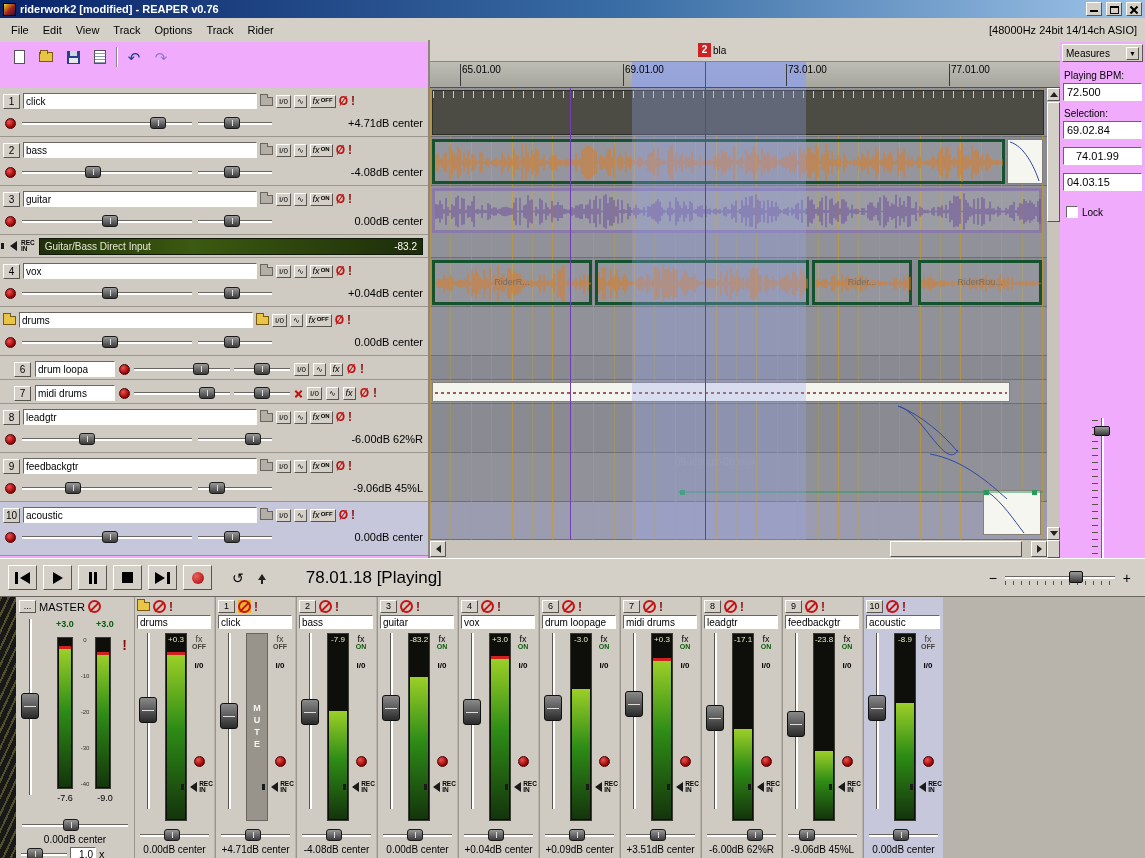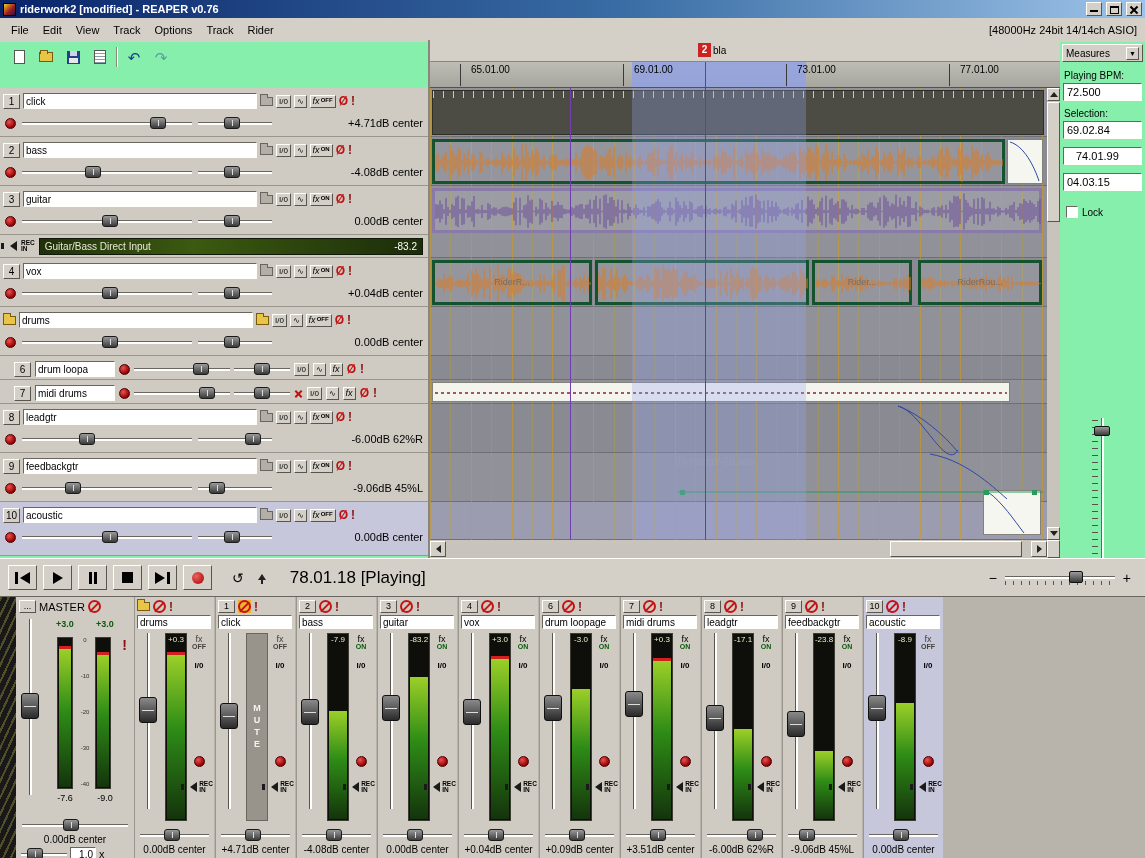--- a/index.html
+++ b/index.html
@@ -1,18 +1,18 @@
 <!DOCTYPE html>
 <html><head>
 <meta charset="utf-8">
 <style>
 *{box-sizing:border-box;margin:0;padding:0}
 html,body{background:#555}
 body{font-family:"Liberation Sans",sans-serif}
-#app{position:relative;width:1145px;height:858px;background:#86efac;overflow:hidden;font-size:11px;color:#000}
+#app{position:relative;width:1145px;height:858px;background:#f0abfc;overflow:hidden;font-size:11px;color:#000}
 .abs{position:absolute}
 .raised{background:#d4d0c8;border:1px solid;border-color:#fffef8 #58544e #58544e #fffef8}
 .sunk{background:#fff;border:1px solid;border-color:#6a665f #fffef8 #fffef8 #6a665f}
 input{font-family:inherit;font-size:10px;outline:none;border:1px solid;border-color:#6a665f #fffef8 #fffef8 #6a665f;background:#fff}
 
 #titlebar{left:0;top:0;width:1145px;height:18px;background:linear-gradient(90deg,#0a246a,#3a6ea5 55%,#9ec3e8);color:#fff;display:flex;align-items:center;padding:0 3px;gap:4px}
 #titlebar .t{font-weight:bold;font-size:11px;flex:1;white-space:nowrap}
 .appicon{width:13px;height:13px;background:linear-gradient(135deg,#f0d020,#a02020 55%,#301040);border:1px solid #000;flex:none}
 .wbtn{width:16px;height:14px;position:relative;flex:none}
 .g-min{position:absolute;left:3px;bottom:3px;width:8px;height:2px;background:#000}
@@ -71,21 +71,21 @@
 .recintxt{font-size:6.5px;line-height:6px;font-weight:bold;flex:none;white-space:pre-line}
 .recmeter{flex:1;height:17px;background:linear-gradient(90deg,#20300a,#3c5a10 40%,#1c2c0a);border:1px solid #101808;color:#e8e8d8;font-size:10px;display:flex;align-items:center;padding:0 5px}
 .recmeter .rv{margin-left:auto;color:#fff}
 #tcpborder{position:absolute;left:428px;top:40px;width:2px;height:518px;background:#8a867e}
 
 #arr{position:absolute;left:430px;top:40px;width:630px;height:518px;background:#8e8e96}
 .mlane{position:absolute;left:0;top:0;width:630px;height:22px;background:#d4d0c8;border-bottom:1px solid #8a867e}
 .flag{position:absolute;left:268px;top:3px;display:flex;align-items:center;gap:2px;font-size:10px}
 .fnum{background:#cc2222;color:#fff;width:13px;height:14px;text-align:center;line-height:14px;font-weight:bold}
 .ruler{position:absolute;left:0;top:22px;width:630px;height:26px;background:linear-gradient(#bdbdb5,#a6a69e);border-bottom:1px solid #55524c;font-size:10px}
-.rtick{position:absolute;top:2px;padding-left:10px;border-left:1px solid #3a3a3a;height:22px}
+.rtick{position:absolute;top:2px;padding-left:1px;border-left:1px solid #3a3a3a;height:22px}
 .rsel{position:absolute;left:202px;top:0;width:174px;height:25px;background:#93a2e2;opacity:.85}
 .lanes{position:absolute;left:0;top:48px;width:617px;height:452px;overflow:hidden}
 .lane{position:absolute;left:0;width:617px;border-bottom:1px solid #6e6e76}
 .grid{position:absolute;left:0;top:0;width:617px;height:452px;background:repeating-linear-gradient(90deg,rgba(195,165,20,.32) 0 1px,transparent 1px 20.4px),repeating-linear-gradient(90deg,rgba(225,140,20,.40) 0 1px,transparent 1px 40.8px)}
 .selband{position:absolute;left:202px;top:0;width:174px;height:452px;background:rgba(150,165,240,.30)}
 .cursor{position:absolute;top:0;width:1px;height:452px}
 .item{position:absolute;border:3px solid #14532d;background:rgba(255,255,255,.10)}
 .ilabel{position:absolute;left:0;right:0;top:14px;text-align:center;color:#6f6f6f;font-size:9px}
 .clickitem{position:absolute;background:#4c4c44;border:1px solid #2e2e28;background-image:repeating-linear-gradient(90deg,#c8c8c0 0 1px,transparent 1px 10px);background-size:100% 7px;background-repeat:no-repeat}
 .midiitem{position:absolute;background:#f4f4ee;border:1px solid #84807a}
@@ -119,21 +119,21 @@
 .tpb{width:29px;height:25px;display:flex;align-items:center;justify-content:center;gap:2px}
 .tri-r{width:0;height:0;border:6px solid transparent;border-left:10px solid #000;border-right:none}
 .tri-l{width:0;height:0;border:6px solid transparent;border-right:10px solid #000;border-left:none}
 .vb{width:3px;height:12px;background:#000}
 .sqs{width:11px;height:11px;background:#000}
 .rdg{width:12px;height:12px;border-radius:50%;background:radial-gradient(circle at 35% 35%,#f06060,#a00000)}
 .loopg{font-size:14px;line-height:1}
 .pencil{position:relative;width:12px;height:12px}
 .pencil::before{content:'';position:absolute;left:5px;top:3px;width:2px;height:9px;background:#222}
 .pencil::after{content:'';position:absolute;left:2px;top:-2px;border:4px solid transparent;border-bottom:6px solid #222}
-.postext{font-size:17px;margin-left:16px}
+.postext{font-size:17px;margin-left:32px}
 .zoomwrap{margin-left:auto;display:flex;align-items:center;gap:8px;padding-right:6px}
 .zl{font-size:14px}
 .zslider{width:110px;height:14px;position:relative}
 .zslider::before{content:'';position:absolute;left:0;right:0;top:5px;height:2px;background:#fff;border-top:1px solid #6a665f}
 .zticks{position:absolute;left:0;right:0;top:10px;height:4px;background:repeating-linear-gradient(90deg,#55524c 0 1px,transparent 1px 8px)}
 .zth{position:absolute;top:0;width:14px;height:12px;background:linear-gradient(#9a9a9a,#3a3a3a);border:1px solid #111;border-radius:2px}
 
 #mixer{position:absolute;left:0;top:596px;width:1145px;height:262px;background:#b8b4ac;border-top:1px solid #6a665f}
 .logo{position:absolute;left:0;top:0;width:16px;height:262px;background:#181818;background-image:repeating-linear-gradient(115deg,rgba(230,220,90,.28) 0 2px,transparent 2px 7px)}
 .strip{position:absolute;top:0;width:80px;height:262px;background:#cfcbc3;border-left:1px solid #9a968e;padding:2px 2px 0}

